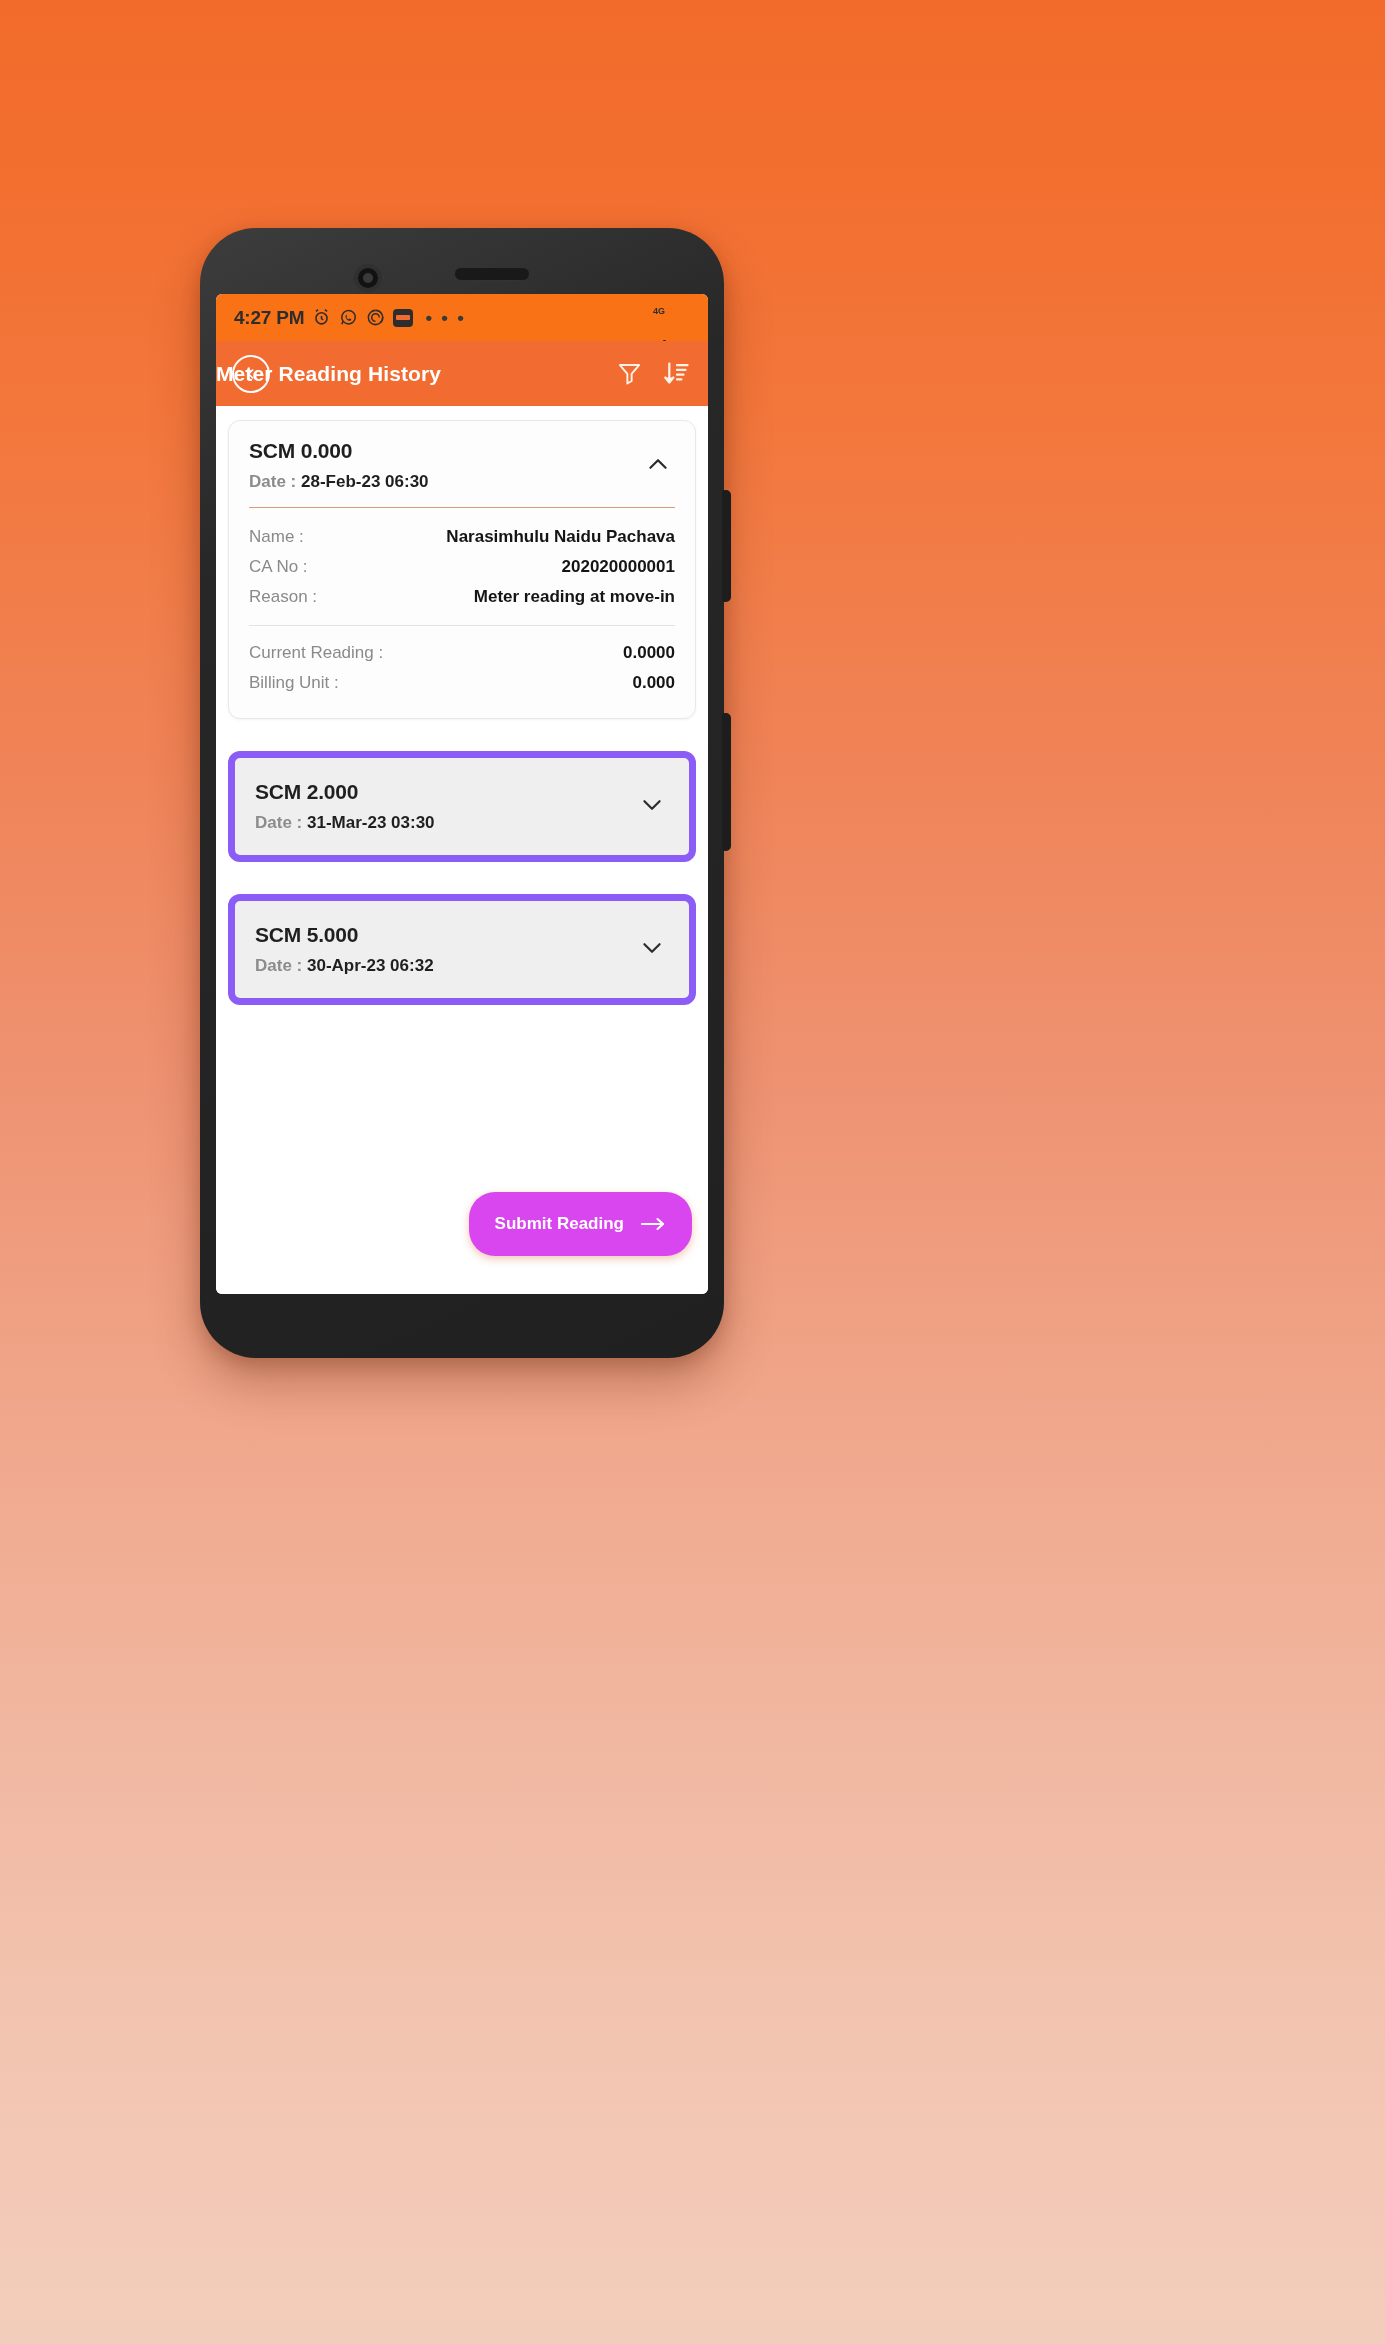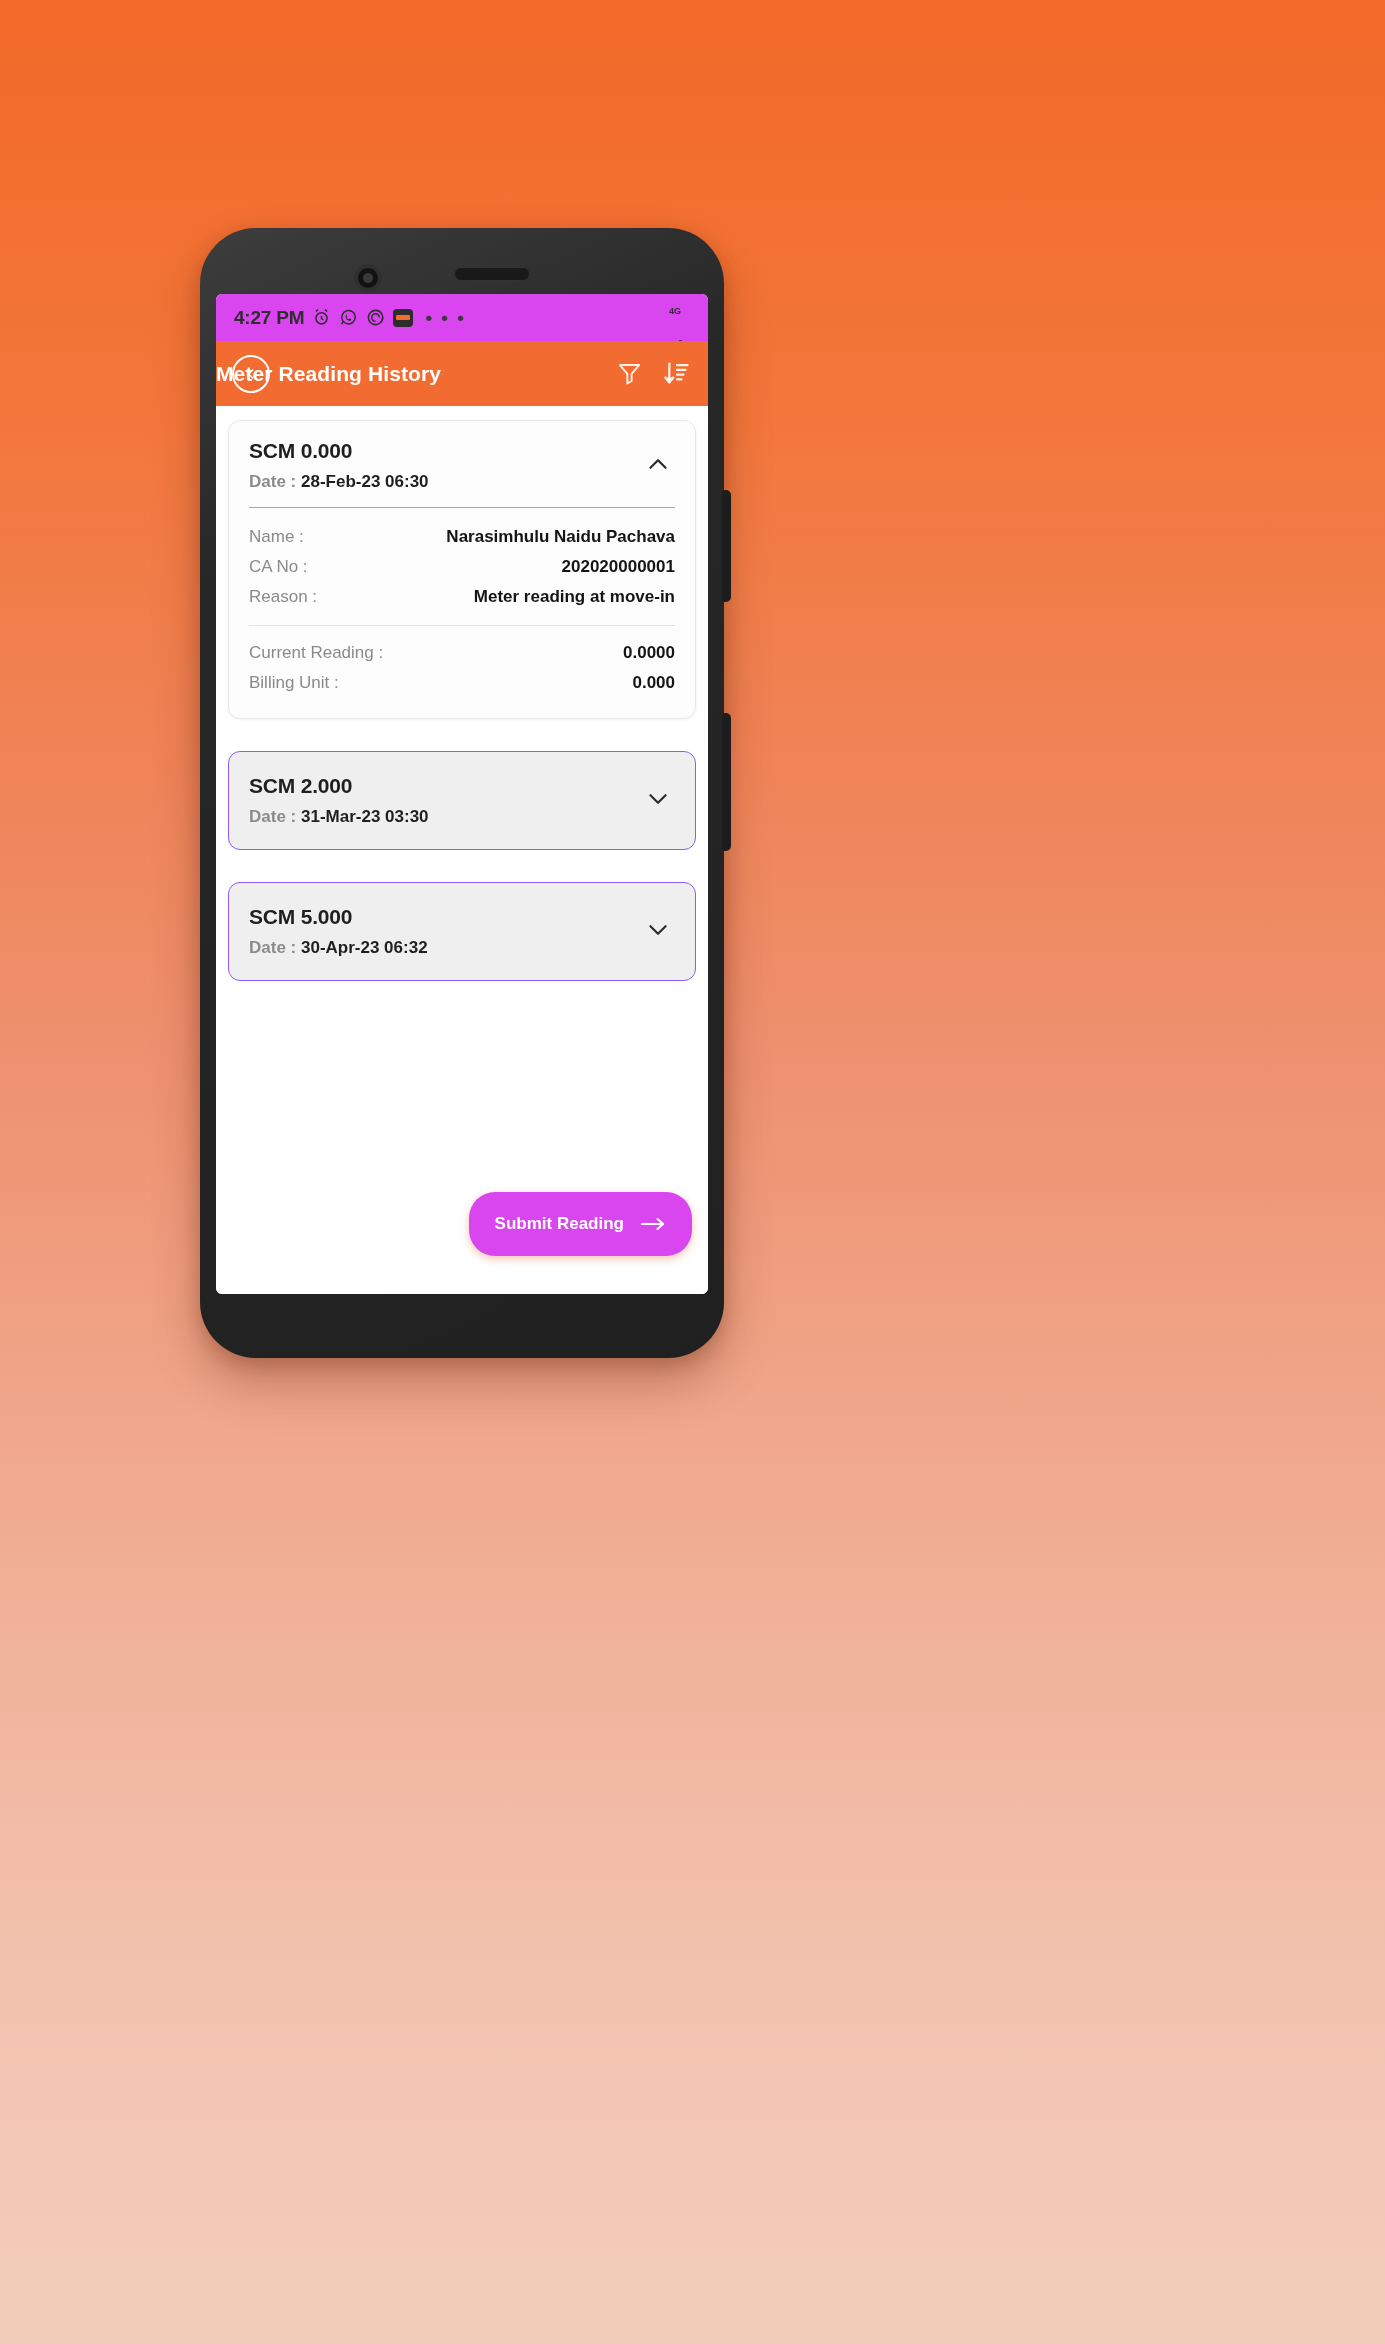--- a/index.html
+++ b/index.html
@@ -97,24 +97,24 @@
     width: 492px;
     height: 1000px;
     background: #ffffff;
     border-radius: 6px;
     overflow: hidden;
   }
 
   
   #statusbar {
     height: 47px;
-    background: #d946ef;
-    display: flex;
-    align-items: center;
-    padding: 0 12px 0 18px;
+    background: #f97316;
+    display: flex;
+    align-items: center;
+    padding: 0 28px 0 18px;
     color: #2a2a2a;
   }
   #sb-left {
     display: flex;
     align-items: center;
     gap: 8px;
     flex: 1;
   }
   #sb-time {
     font-size: 19px;
@@ -227,21 +227,21 @@
     padding: 18px 20px 20px 20px;
     cursor: pointer;
   }
   .card.expanded {
     background: #FDFDFD;
     border: 1px solid #E8E8E8;
     box-shadow: 0 1px 3px rgba(0,0,0,0.05);
   }
   .card.collapsed {
     background: #EFEFEF;
-    border: 1px solid #8b5cf6;
+    border: 7px solid #8b5cf6;
     padding-bottom: 22px;
     padding-top: 22px;
     margin-top: 32px;
   }
 
   .card-head {
     display: flex;
     align-items: center;
     justify-content: space-between;
   }

